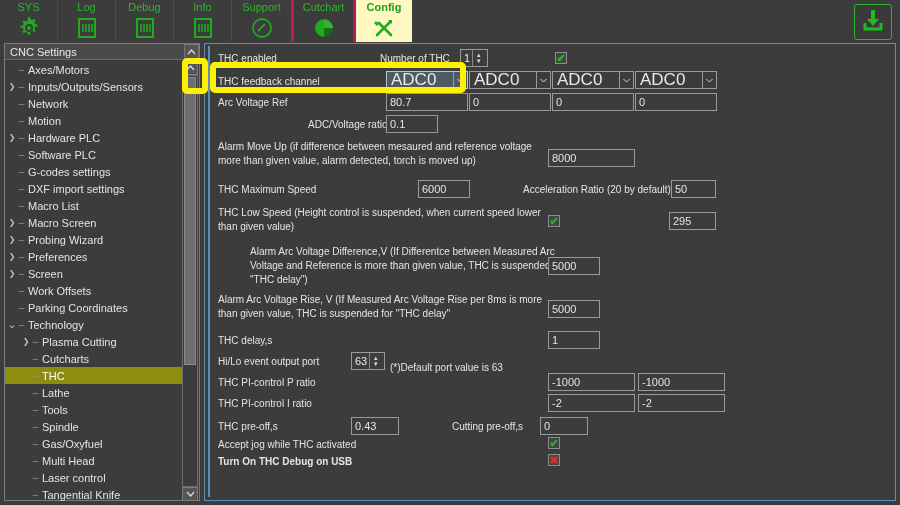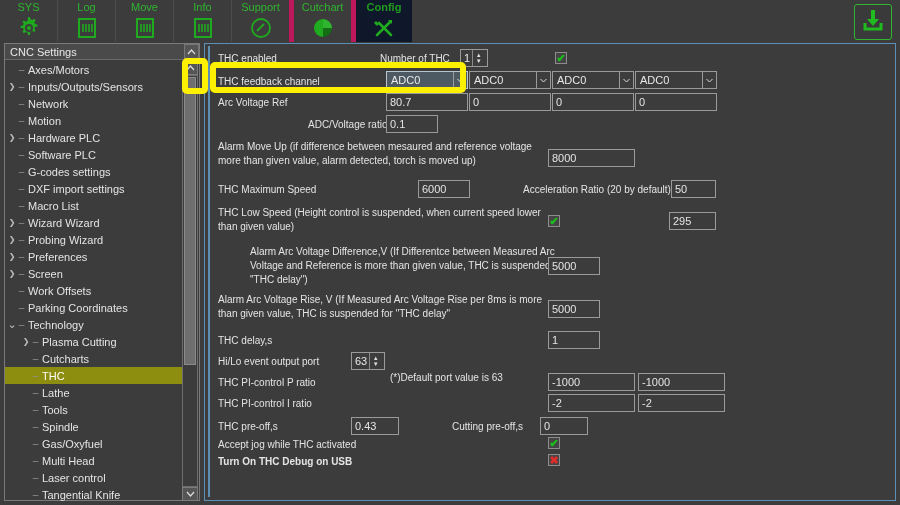--- a/index.html
+++ b/index.html
@@ -19,23 +19,23 @@
   .tab {
     width: 58px; height: 42px; position: relative;
     display: flex; flex-direction: column; align-items: center;
     border-right: 1px solid #4c4c4c;
     padding-top: 1px;
   }
   .tab .tlabel {
     font-size: 11px; color: #2fb52f; line-height: 13px; white-space: nowrap;
   }
   .tab .ticon { margin-top: 1px; height: 26px; display:flex; align-items:center; justify-content:center;}
-  .tab.active { background: #0f172a; border-right: none; width: 56px;}
+  .tab.active { background: #fef9c3; border-right: none; width: 56px;}
   .tab.active .tlabel { color: #1f9b1f; font-weight: bold; }
-  .tab.support, .tab.cutchart { border-right: 5px solid #be185d; }
+  .tab.support, .tab.cutchart { border-right: 3px solid #be185d; }
 
   #savebtn {
     position: absolute; right: 8px; top: 4px; width: 38px; height: 36px;
     background: #3a3a3a; border: 1px solid #2fb52f; border-radius: 3px;
     display: flex; align-items: center; justify-content: center;
   }
 
   
   #sidebar {
     position: absolute; left: 4px; top: 43px; width: 196px; height: 458px;
@@ -95,21 +95,21 @@
   .fld {
     position: absolute; background: #3c3c3c; border: 1px solid #9a9a9a;
     color: #e4e4e4; font-size: 11px; font-family: "Liberation Sans", sans-serif;
     padding: 0 0 0 3px; height: 18px; line-height: 17px; outline: none;
   }
   .combo {
     position: absolute; height: 18px; background: #3c3c3c;
     border: 1px solid #9a9a9a; display: flex; align-items: center;
   }
   .combo.focused { background: #4e5a63; border-color: #b9c6cf; }
-  .combo .cval { font-size: 11px; color: #e8e8e8; padding-left: 4px; flex: 1; }
+  .combo .cval { font-size: 17px; color: #e8e8e8; padding-left: 4px; flex: 1; }
   .combo .cbtn {
     width: 14px; height: 16px; border-left: 1px solid #9a9a9a;
     display: flex; align-items: center; justify-content: center;
   }
   .spin {
     position: absolute; height: 18px; background: #3c3c3c; border: 1px solid #9a9a9a;
     display: flex; align-items: center;
   }
   .spin .sval { font-size: 11px; color: #e8e8e8; padding: 0 2px 0 3px; }
   .spin .sbtns { width: 12px; height: 16px; display:flex; flex-direction:column;
@@ -157,21 +157,21 @@
             <g stroke="#1faa1f" stroke-width="1.6">
               <line x1="7" y1="8" x2="7" y2="16"></line>
               <line x1="10" y1="8" x2="10" y2="16"></line>
               <line x1="13" y1="8" x2="13" y2="16"></line>
               <line x1="16" y1="8" x2="16" y2="16"></line>
             </g>
           </svg>
       </div>
     </div>
     <div class="tab">
-      <div class="tlabel">Move</div>
+      <div class="tlabel">Debug</div>
       <div class="ticon">
         <svg width="22" height="24" viewBox="0 0 22 24">
             <rect x="3" y="3" width="16" height="18" fill="none" stroke="#1faa1f" stroke-width="2"></rect>
             <g stroke="#1faa1f" stroke-width="1.6">
               <line x1="7" y1="8" x2="7" y2="16"></line>
               <line x1="10" y1="8" x2="10" y2="16"></line>
               <line x1="13" y1="8" x2="13" y2="16"></line>
               <line x1="16" y1="8" x2="16" y2="16"></line>
             </g>
           </svg>
@@ -289,21 +289,21 @@
           <span class="lbl">DXF import settings</span>
         </div>
         <div class="titem" style="padding-left: 2px;">
           <span class="arrow"></span>
           <span class="dash">–</span>
           <span class="lbl">Macro List</span>
         </div>
         <div class="titem" style="padding-left: 2px;">
           <span class="arrow">❯</span>
           <span class="dash">–</span>
-          <span class="lbl">Wizard Wizard</span>
+          <span class="lbl">Macro Screen</span>
         </div>
         <div class="titem" style="padding-left: 2px;">
           <span class="arrow">❯</span>
           <span class="dash">–</span>
           <span class="lbl">Probing Wizard</span>
         </div>
         <div class="titem" style="padding-left: 2px;">
           <span class="arrow">❯</span>
           <span class="dash">–</span>
           <span class="lbl">Preferences</span>
@@ -480,21 +480,21 @@
       <div class="fld" style="left:338px; top:285px; width:52px;">1</div>
 
       <div class="lbl2" style="left:8px; top:309px;">Hi/Lo event output port</div>
       <div class="spin" style="left:141px; top:306px; width:34px;">
         <span class="sval">63</span>
         <span class="sbtns">
             <span>▲</span>
             <span>▼</span>
           </span>
       </div>
-      <div class="lbl2" style="left:180px; top:325px;">(*)Default port value is 63</div>
+      <div class="lbl2" style="left:180px; top:315px;">(*)Default port value is 63</div>
 
       <div class="lbl2" style="left:8px; top:330px;">THC PI-control P ratio</div>
       <div class="fld" style="left:338px; top:327px; width:87px;">-1000</div>
       <div class="fld" style="left:428px; top:327px; width:87px;">-1000</div>
 
       <div class="lbl2" style="left:8px; top:351px;">THC PI-control I ratio</div>
       <div class="fld" style="left:338px; top:348px; width:87px;">-2</div>
       <div class="fld" style="left:428px; top:348px; width:87px;">-2</div>
 
       <div class="lbl2" style="left:8px; top:374px;">THC pre-off,s</div>

